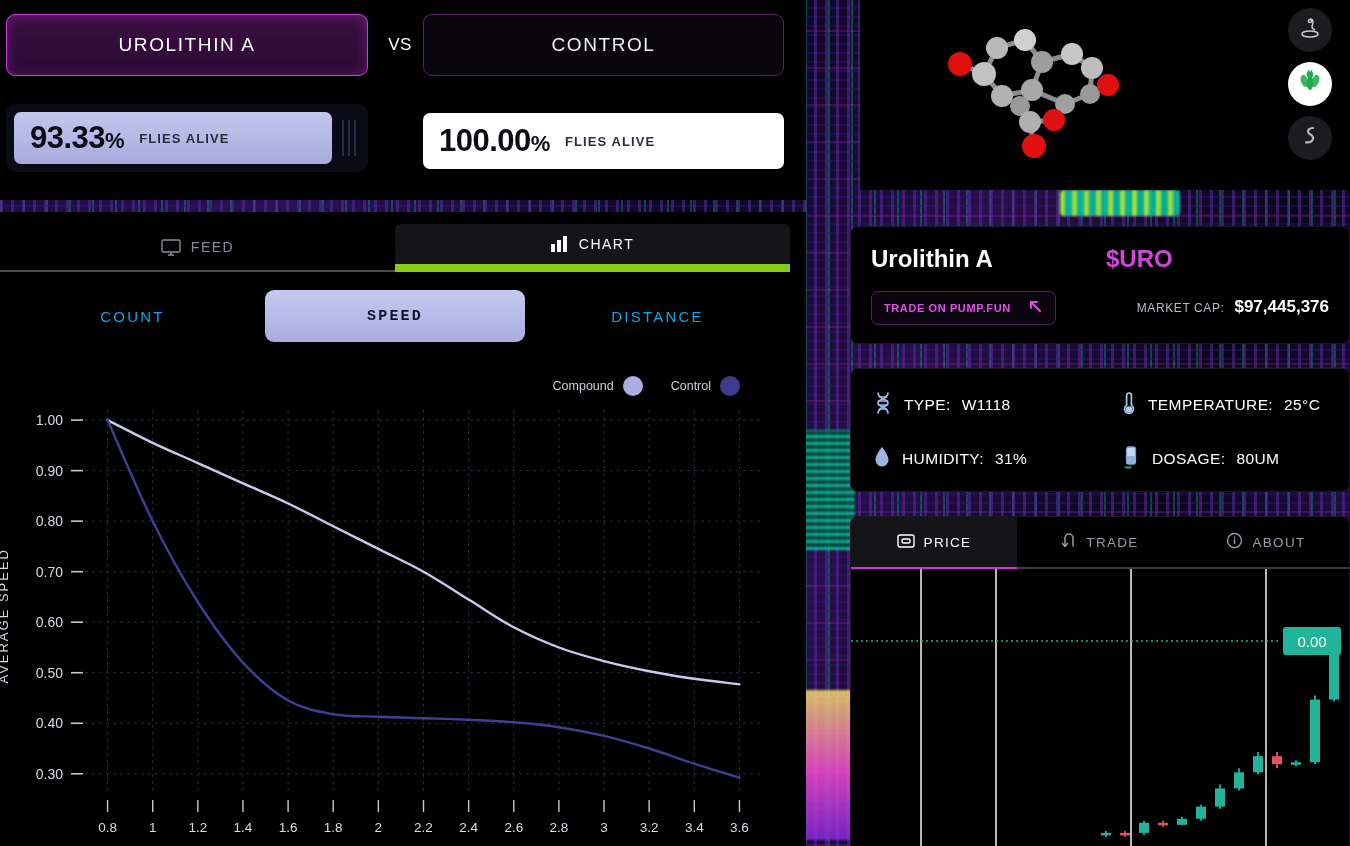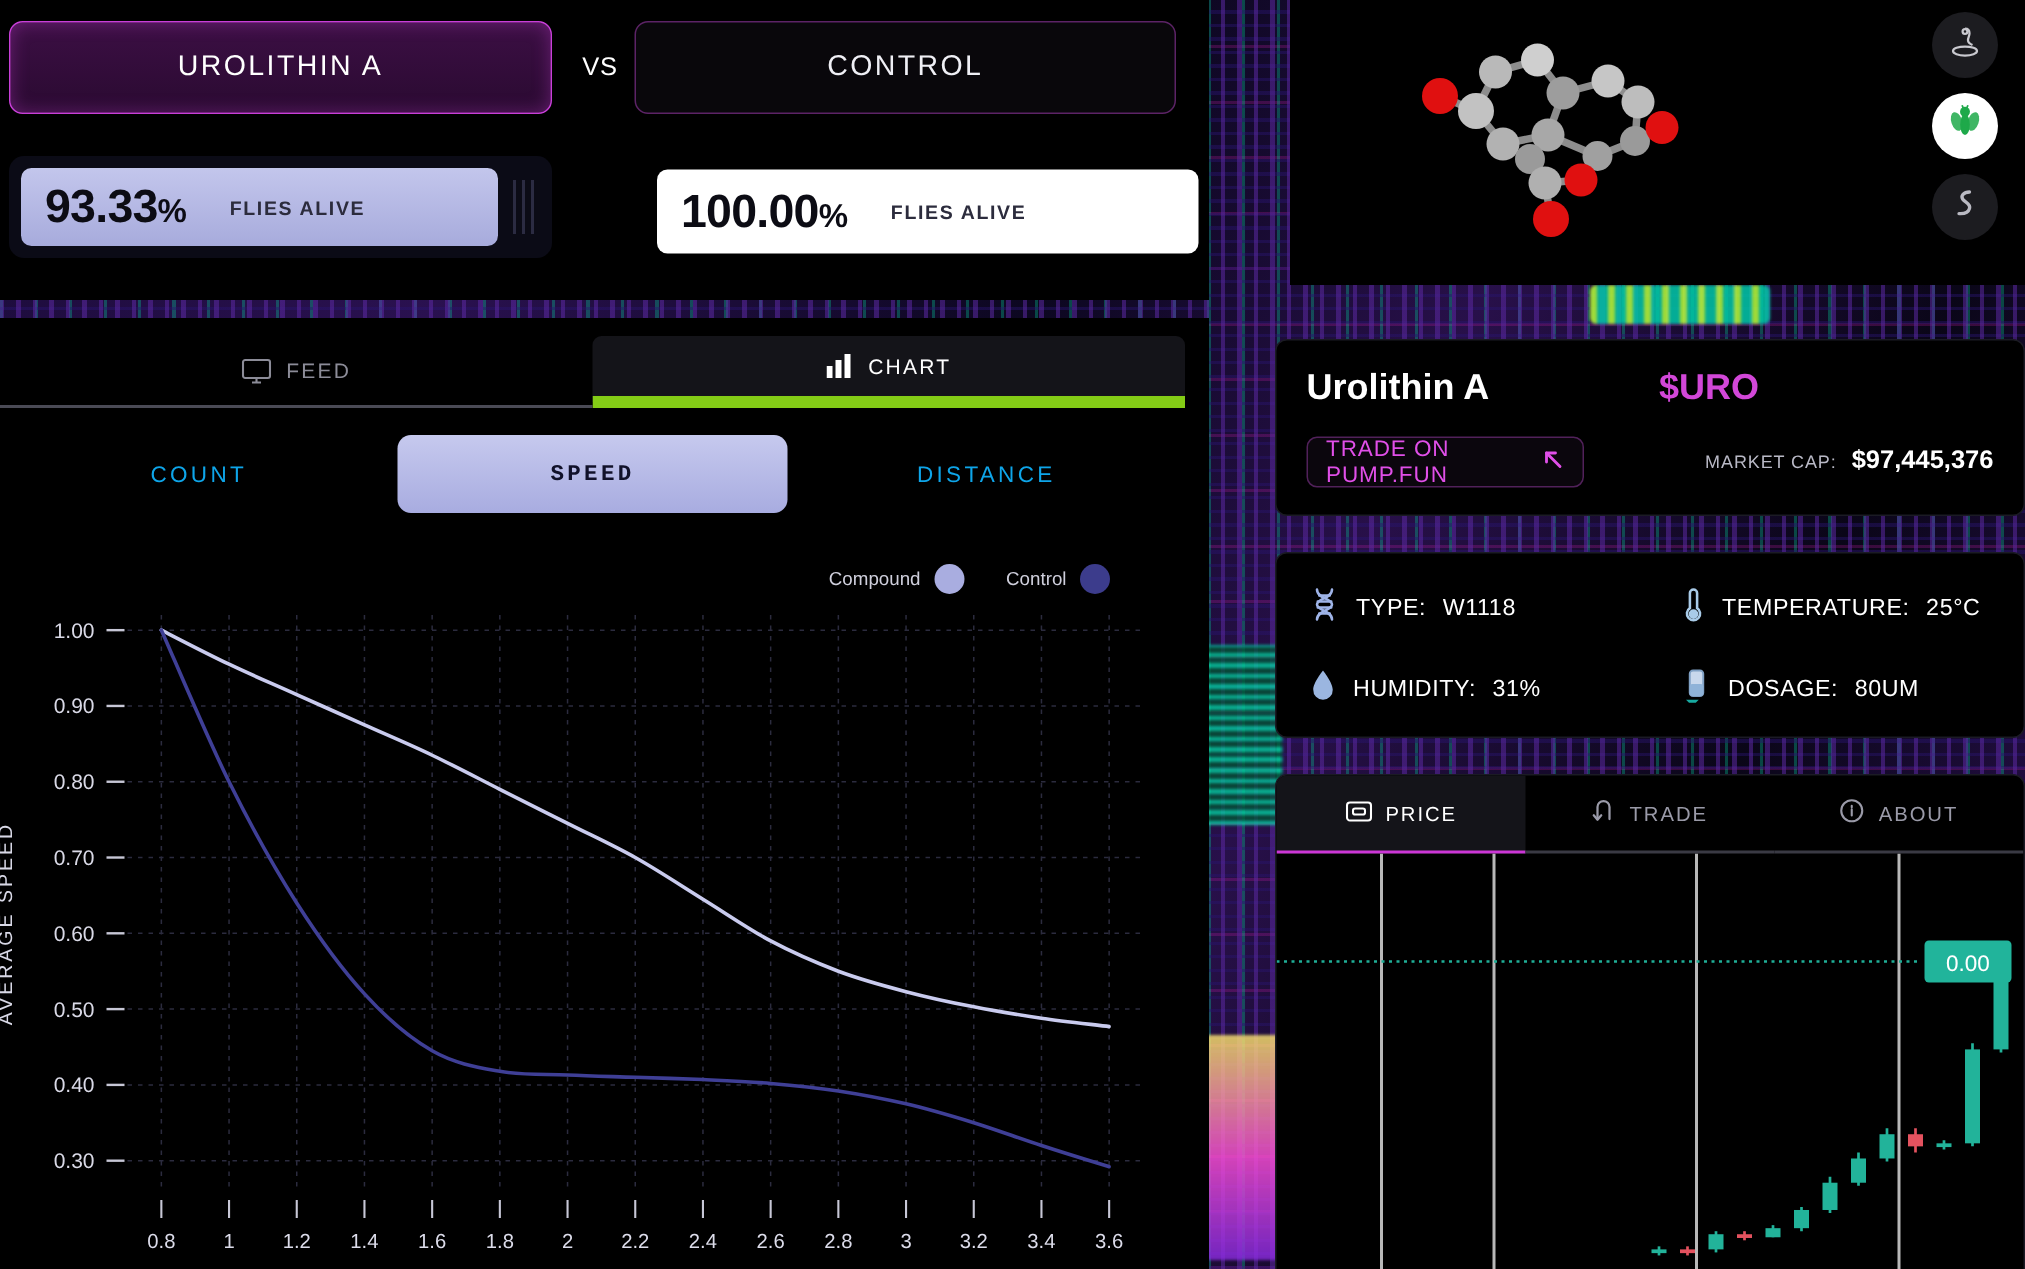--- a/index.html
+++ b/index.html
@@ -61,25 +61,25 @@
     display:flex; align-items:center; justify-content:center;
     font-size:17px; color:#ffffff; letter-spacing:.5px;
   }
 
   #stats-row { position:absolute; left:6px; top:104px; width:790px; height:72px; }
   .stat-shell {
     position:absolute; top:0; height:68px; border-radius:10px;
     background:#0b0b16; padding:8px; display:flex; align-items:center;
   }
   #stat-compound { left:0; width:362px; }
-  #stat-control  { left:417px; width:361px; background:#000; padding:0;margin-left:15px; }
+  #stat-control  { left:417px; width:361px; background:#000; padding:0; }
 
   .stat-fill {
     height:52px; border-radius:7px; display:flex; align-items:center;
-    padding-left:16px; gap:29px;text-align:center;
+    padding-left:16px; gap:15px;text-align:center;
   }
   #fill-compound { width:318px; background:linear-gradient(180deg,#c3c6ec,#a7abdc); }
   #fill-control  { width:361px; height:56px; margin-top:6px; background:#ffffff; }
   .stat-num { font-size:31px; font-weight:700; color:#0c0c14; letter-spacing:-.5px; }
   .stat-num .pct { font-size:22px; }
   .stat-cap { font-size:13px; font-weight:700; color:#2c2c3d; letter-spacing:1.1px; }
   .stat-ticks { position:absolute; right:12px; top:16px; display:flex; gap:4px; }
   .stat-ticks i { display:block; width:2px; height:36px; background:#2b2b42; }
 
   
@@ -140,21 +140,21 @@
     background:#000; border:1px solid #1b1b24; border-radius:8px;
   }
   #token-card { top:226px; height:118px; }
   #token-name { position:absolute; left:20px; top:18px; font-size:24px; font-weight:600; color:#fff; }
   #token-ticker { position:absolute; left:255px; top:18px; font-size:24px; font-weight:600; color:#d247d8; }
   #pump-btn {
     position:absolute; left:20px; top:64px; width:185px; height:34px;
     border:1px solid #51215a; border-radius:7px; background:#0b060d;
     display:flex; align-items:center; justify-content:space-between; padding:0 12px;
   }
-  #pump-label { font-size:15px; letter-spacing:.6px; color:#e04fe8; font-weight:400; }
+  #pump-label { font-size:11px; letter-spacing:.6px; color:#e04fe8; font-weight:700; }
   #mcap-row { position:absolute; right:20px; top:70px; display:flex; gap:10px; align-items:baseline; }
   #mcap-label { font-size:12px; letter-spacing:.6px; color:#b9b9c6; }
   #mcap-value { font-size:17px; font-weight:700; color:#ffffff; }
 
   #params-card { top:368px; height:124px; }
   .param {
     position:absolute; display:flex; align-items:center; gap:11px;
     font-size:15.5px; letter-spacing:.4px; color:#ffffff;
   }
   .param .pv { font-weight:400; }

